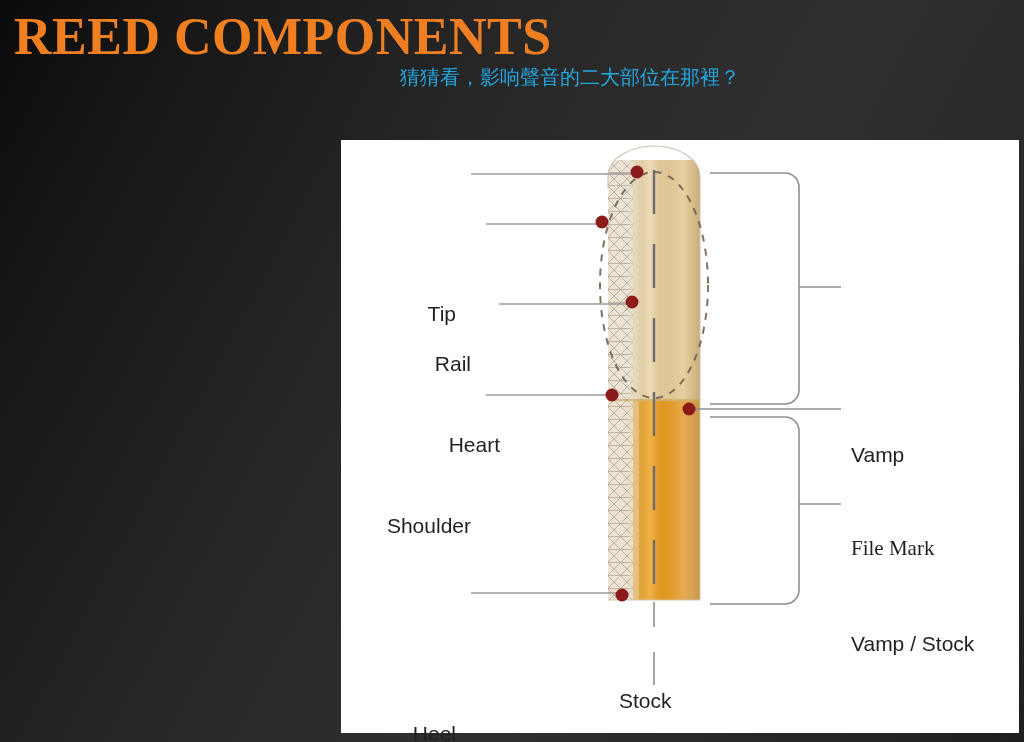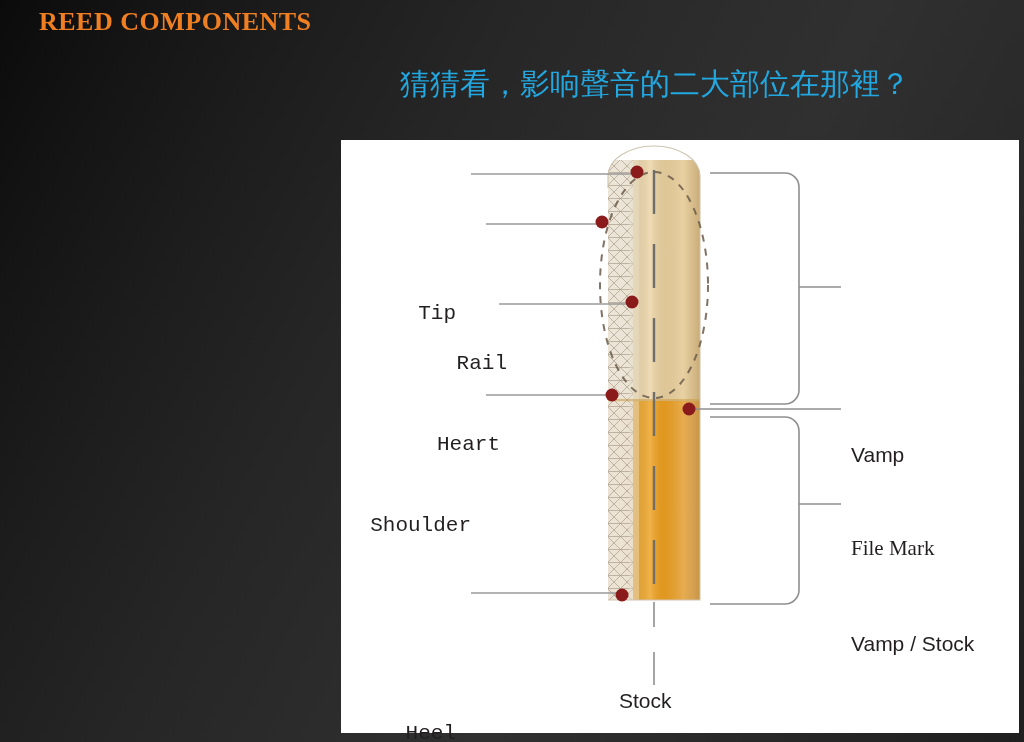--- a/index.html
+++ b/index.html
@@ -22,37 +22,37 @@
         #303030 62%,
         #2b2b2b 74%,
         #262626 86%,
         #1f1f1f 100%);
     font-family: "Liberation Sans", sans-serif;
   }
 
   
   #title {
     position: absolute;
-    left: 39px;
+    left: 14px;
     top: 7px;
     font-family: "Liberation Serif", serif;
     font-weight: bold;
-    font-size: 26px;
+    font-size: 52px;
     letter-spacing: 0.5px;
     color: #F07F22;
     white-space: nowrap;
   }
 
   
   #subtitle {
     position: absolute;
     left: 400px;
     top: 64px;
     font-family: "DejaVu Sans", sans-serif;
-    font-size: 30px;
+    font-size: 20px;
     color: #22A7E0;
     white-space: nowrap;
     letter-spacing: 0px;
   }
 
   
   #panel {
     position: absolute;
     left: 341px;
     top: 140px;
@@ -71,21 +71,21 @@
 
   
   .lbl {
     position: absolute;
     font-family: "Liberation Sans", sans-serif;
     font-size: 21px;
     color: #231f20;
     white-space: nowrap;
     line-height: 1;
   }
-  .lbl.right-al { text-align: right; font-family: Liberation Mono, monospace; }
+  .lbl.right-al { text-align: right; }
 </style>
 </head>
 <body>
 
 <div id="slide">
 
   <div id="title">REED COMPONENTS</div>
 
   <div id="subtitle">猜猜看，影响聲音的二大部位在那裡？</div>
 
@@ -182,21 +182,21 @@
       <line x1="458" y1="147" x2="500" y2="147" stroke="#8f8f8f" stroke-width="1.5"></line>
 
       <line x1="352" y1="269" x2="500" y2="269" stroke="#8f8f8f" stroke-width="1.5"></line>
       <circle cx="348" cy="269" r="6.5" fill="#8B1A1A"></circle>
 
       <path d="M369 277 L444 277 A14 14 0 0 1 458 291 L458 450 A14 14 0 0 1 444 464 L369 464" fill="none" stroke="#8f8f8f" stroke-width="1.6"></path>
       <line x1="458" y1="364" x2="500" y2="364" stroke="#8f8f8f" stroke-width="1.5"></line>
     </svg>
 
     <div class="lbl right-al" style="left:0px; top:163px; width:115px;">Tip</div>
-    <div class="lbl right-al" style="left:0px; top:213px; width:130px;margin-left:36px;">Rail</div>
+    <div class="lbl right-al" style="left:0px; top:213px; width:130px;">Rail</div>
     <div class="lbl right-al" style="left:0px; top:294px; width:143px;padding-left:16px;">Heart</div>
     <div class="lbl right-al" style="left:0px; top:375px; width:130px;">Shoulder</div>
     <div class="lbl right-al" style="left:0px; top:583px; width:115px;">Heel</div>
 
     <div class="lbl" style="left:510px; top:276px;margin-top:28px;">Vamp</div>
     <div class="lbl" style="left:510px; top:398px;font-family:Liberation Serif, serif;">File Mark</div>
     <div class="lbl" style="left:510px; top:493px;">Vamp / Stock</div>
 
     <div class="lbl" style="left:278px; top:550px;">Stock</div>
 

